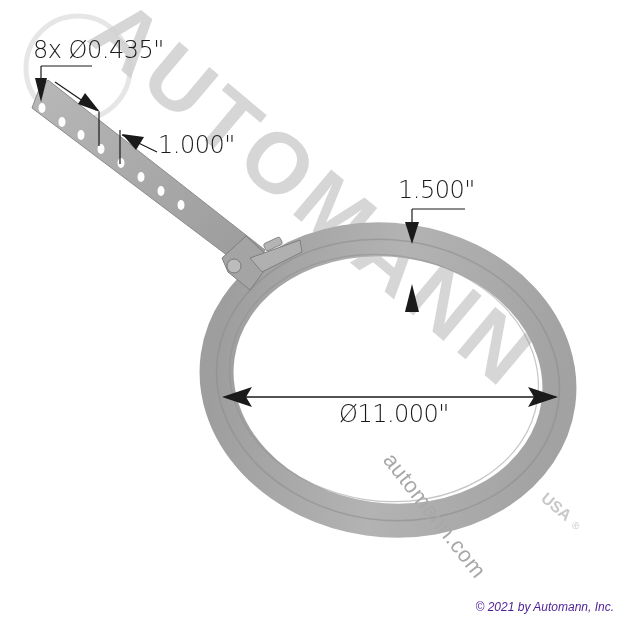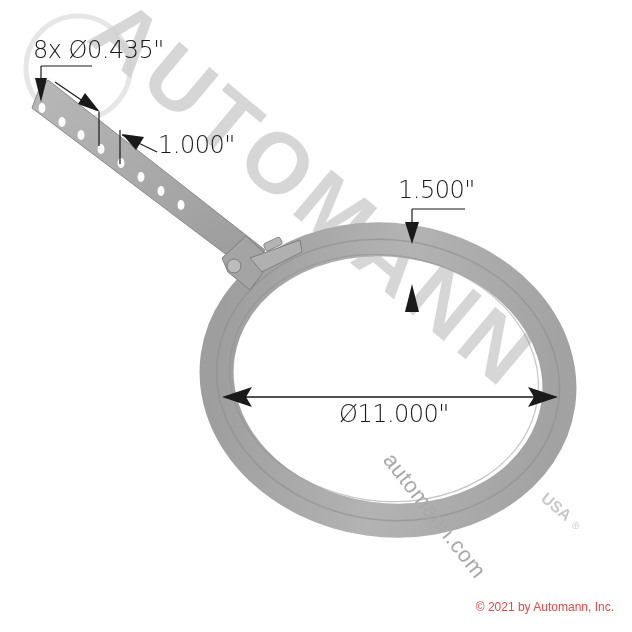--- a/index.html
+++ b/index.html
@@ -3,21 +3,21 @@
   <meta charset="utf-8">
   <style>
     html, body { margin: 0; padding: 0; background: #ffffff; }
     body { width: 632px; height: 632px; position: relative; overflow: hidden; font-family: "Liberation Sans", sans-serif; }
     #stage { position: absolute; left: 0; top: 0; width: 632px; height: 632px; }
     .dim-label { position: absolute; color: #1a1a1a; font-family: "DejaVu Sans", sans-serif; font-weight: 300; letter-spacing: -0.5px; white-space: nowrap; }
     #lbl-holes { left: 33px; top: 36px; font-size: 24px; }
     #lbl-pitch { left: 158px; top: 131px; font-size: 24px; }
     #lbl-width { left: 398px; top: 176px; font-size: 24px; }
     #lbl-diam { left: 339px; top: 400px; font-size: 24px; }
-    #copyright { position: absolute; right: 18px; bottom: 18px; font-size: 12px; color: #ef4444; }
+    #copyright { position: absolute; right: 18px; bottom: 18px; font-size: 12px; color: #4c1d95; font-style: italic; }
     .wm-url { position: absolute; left: 398px; top: 448px; font-size: 22px; color: #a8a8a8; transform: rotate(52deg); transform-origin: left top; letter-spacing: 0.5px; }
   </style>
 </head>
 <body>
 
 <div id="stage">
   <svg width="632" height="632" viewBox="0 0 632 632">
     <defs>
       <linearGradient id="armGrad" x1="0" y1="0" x2="1" y2="1">
         <stop offset="0" stop-color="#b8b8b8"></stop>

